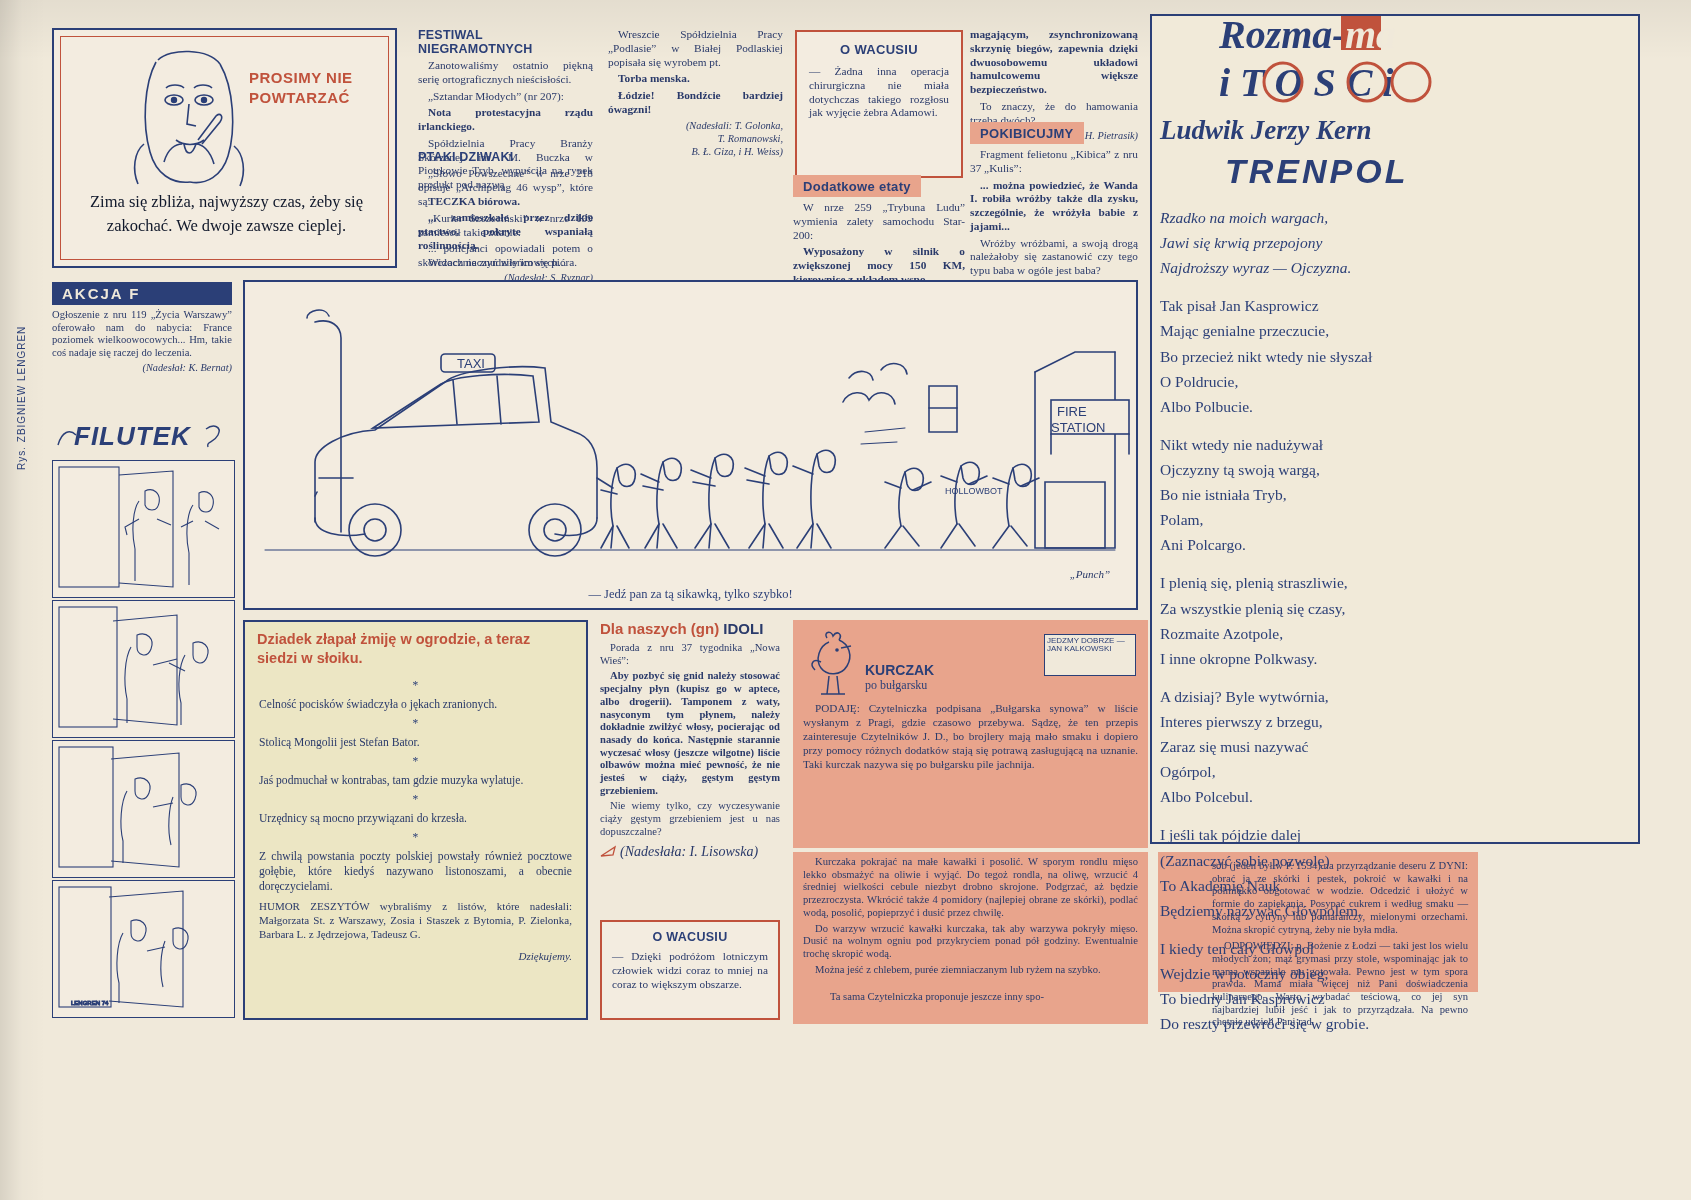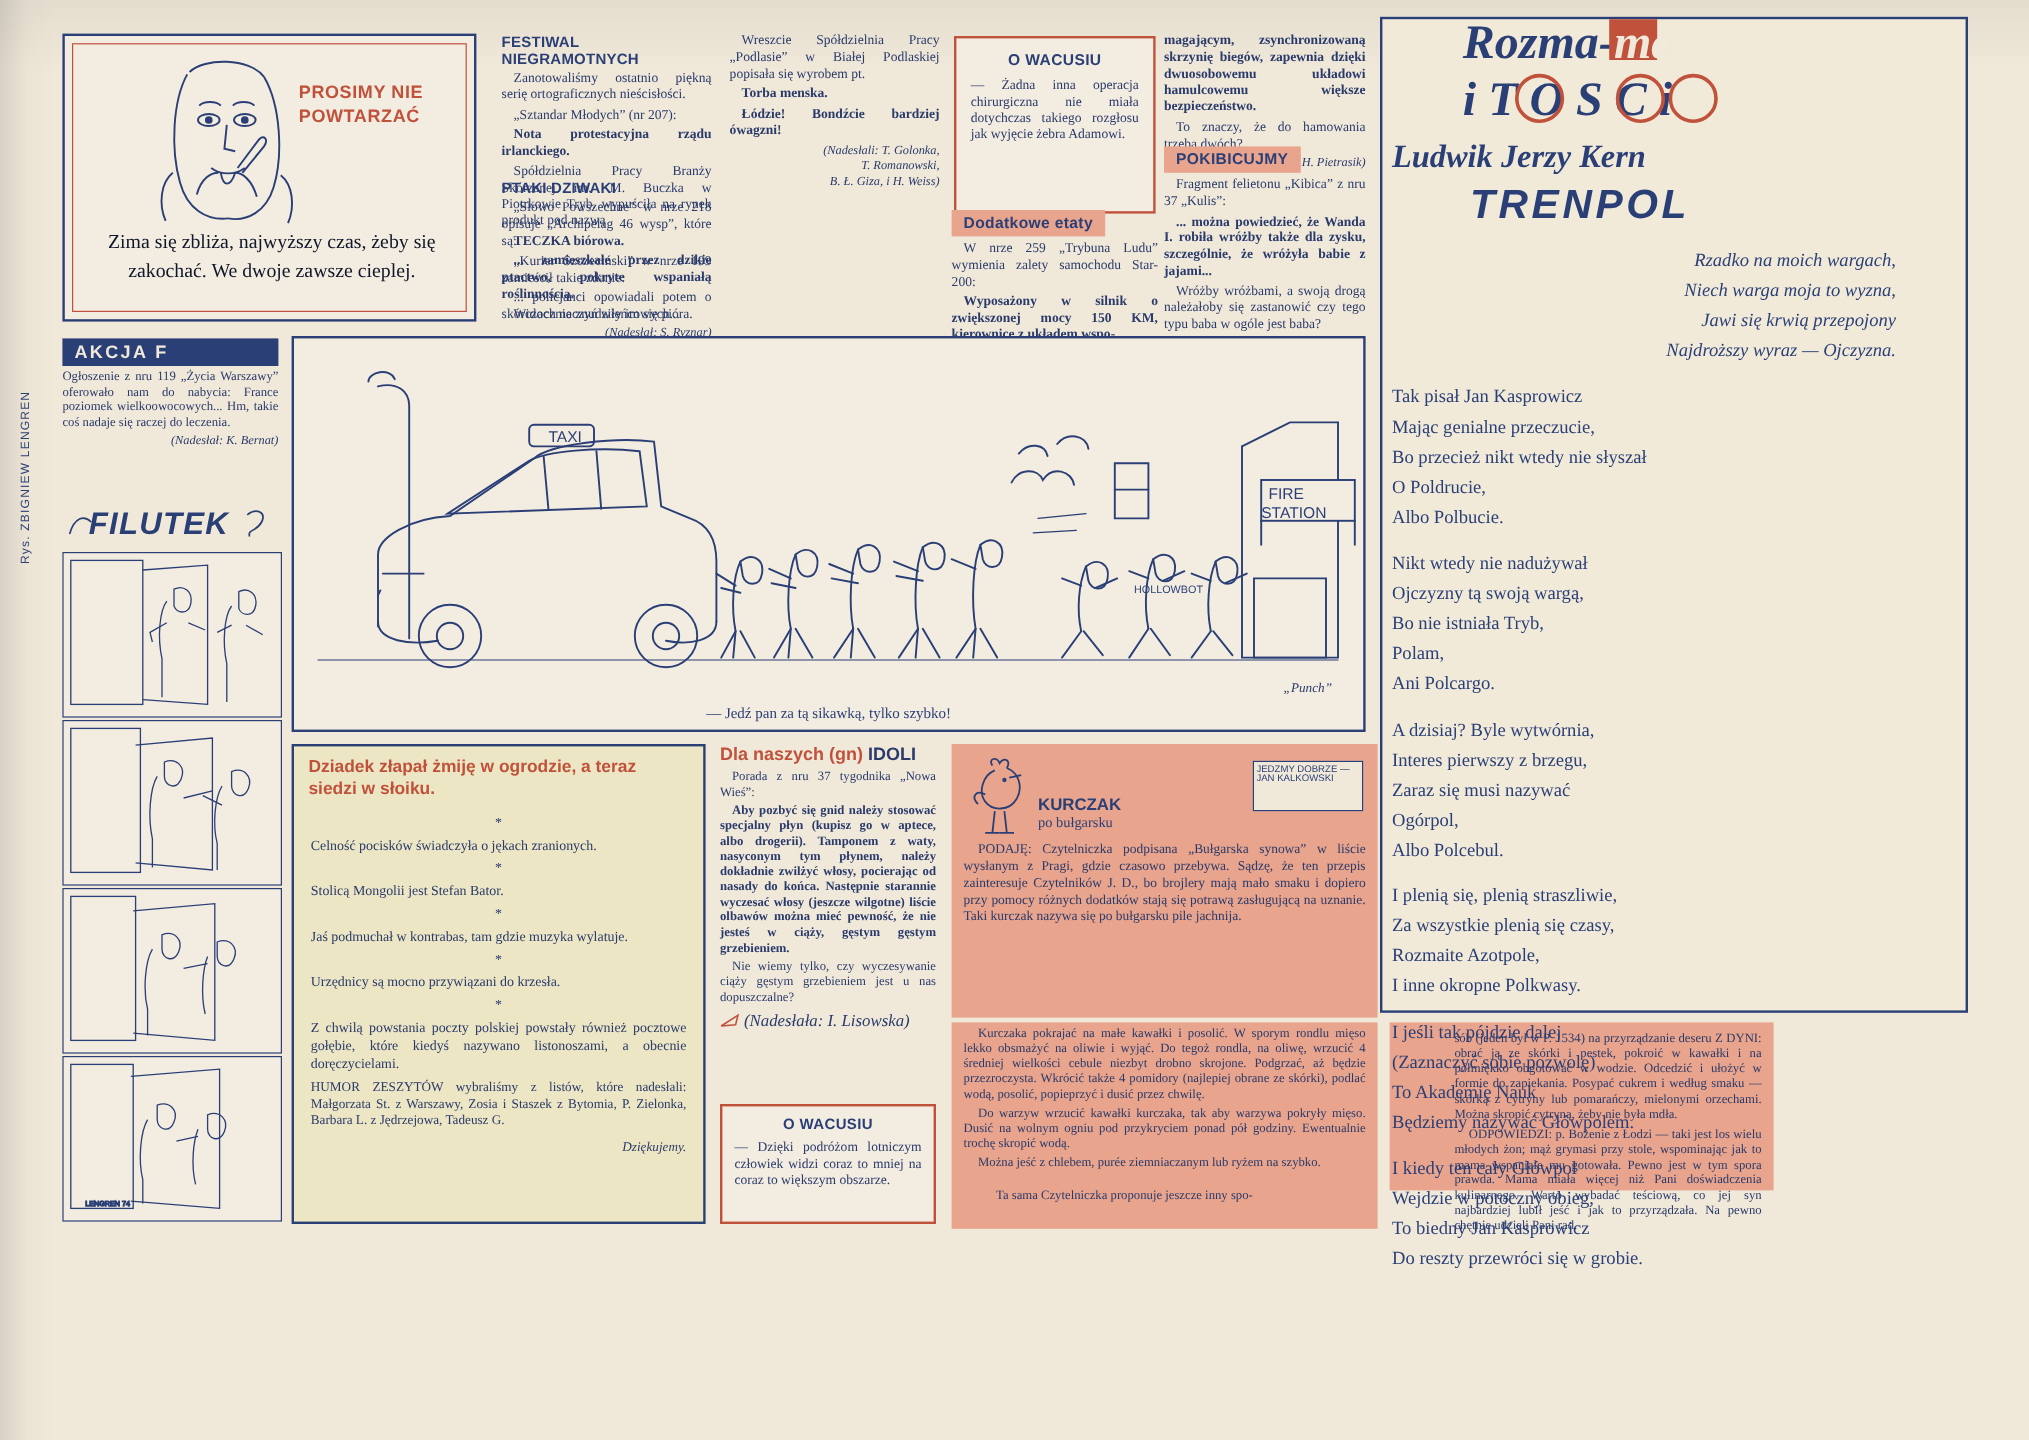--- a/index.html
+++ b/index.html
@@ -144,21 +144,21 @@
   .trenpol{
     position:absolute;left:1225px;top:152px;
     font-family:"Liberation Sans", sans-serif;font-weight:bold;font-style:italic;
     font-size:34px;letter-spacing:3px;color:#2b3f77;
   }
   .poem{
     position:absolute;left:1160px;top:205px;width:420px;
     font-size:15.5px;line-height:1.62;color:#2b3f77;
   }
   .poem .st{margin-bottom:13px;}
-  .poem .it{font-style:italic;text-align:right;}
+  .poem .it{font-style:italic;}
   .nadeslal{font-style:italic;font-size:10.3px;text-align:right;margin-top:2px;}
   .arrowlbl{font-size:14px;font-style:italic;}
 </style>
 </head>
 <body>
 
 <div class="page">
 
   <div class="credit">Rys. ZBIGNIEW LENGREN</div>
 
@@ -563,52 +563,51 @@
       <circle cx="196" cy="74" r="19" fill="none" stroke="#c0523c" stroke-width="3"></circle>
     </svg>
   </div>
 
   <div class="kern">Ludwik Jerzy Kern</div>
   <div class="trenpol">TRENPOL</div>
 
   <div class="poem">
     <div class="st it">
       <div>Rzadko na moich wargach,</div>
-      <div>Niech warga moja to wyzna,</div>
       <div>Jawi się krwią przepojony</div>
       <div>Najdroższy wyraz — Ojczyzna.</div>
     </div>
     <div class="st">
       <div>Tak pisał Jan Kasprowicz</div>
       <div>Mając genialne przeczucie,</div>
       <div>Bo przecież nikt wtedy nie słyszał</div>
       <div>O Poldrucie,</div>
       <div>Albo Polbucie.</div>
     </div>
     <div class="st">
       <div>Nikt wtedy nie nadużywał</div>
       <div>Ojczyzny tą swoją wargą,</div>
       <div>Bo nie istniała Tryb,</div>
       <div>Polam,</div>
       <div>Ani Polcargo.</div>
     </div>
     <div class="st">
+      <div>I plenią się, plenią straszliwie,</div>
+      <div>Za wszystkie plenią się czasy,</div>
+      <div>Rozmaite Azotpole,</div>
+      <div>I inne okropne Polkwasy.</div>
+    </div>
+    <div class="st">
       <div>A dzisiaj? Byle wytwórnia,</div>
       <div>Interes pierwszy z brzegu,</div>
       <div>Zaraz się musi nazywać</div>
       <div>Ogórpol,</div>
       <div>Albo Polcebul.</div>
     </div>
     <div class="st">
-      <div>I plenią się, plenią straszliwie,</div>
-      <div>Za wszystkie plenią się czasy,</div>
-      <div>Rozmaite Azotpole,</div>
-      <div>I inne okropne Polkwasy.</div>
-    </div>
-    <div class="st">
       <div>I jeśli tak pójdzie dalej</div>
       <div>(Zaznaczyć sobie pozwolę)</div>
       <div>To Akademię Nauk</div>
       <div>Będziemy nazywać Główpolem.</div>
     </div>
     <div class="st">
       <div>I kiedy ten cały Główpol</div>
       <div>Wejdzie w potoczny obieg,</div>
       <div>To biedny Jan Kasprowicz</div>
       <div>Do reszty przewróci się w grobie.</div>

